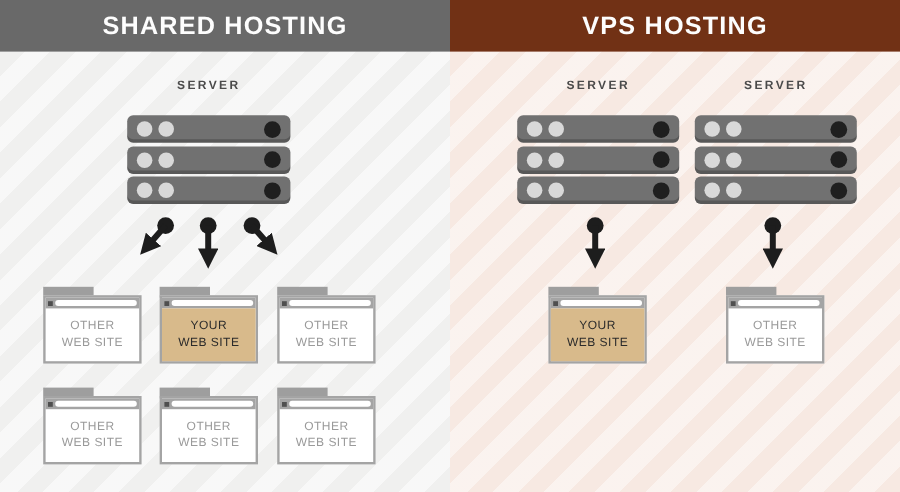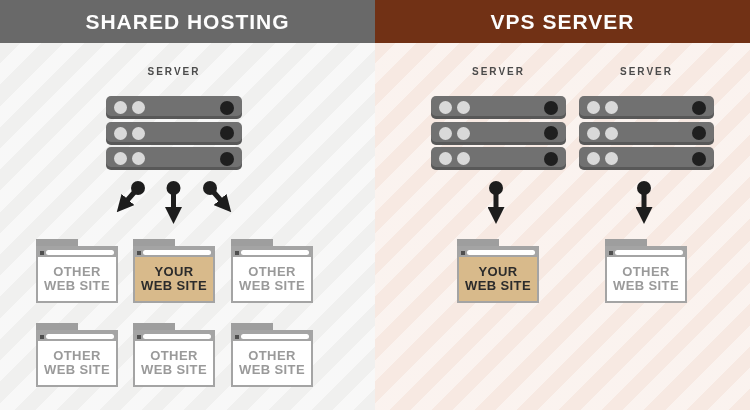--- a/index.html
+++ b/index.html
@@ -41,21 +41,21 @@
   .folder-tab{position:absolute;top:0;left:0;width:42px;height:9px;
     background:var(--folder-tab,#9e9e9e);}
   .folder-win{position:absolute;top:7px;left:0;right:0;bottom:0;
     border:2px solid var(--folder-border,#a4a4a4);background:#ffffff;}
   .folder-bar{height:9px;background:var(--folder-border,#a4a4a4);
     display:flex;align-items:center;padding:0 2px;box-sizing:border-box;}
   .folder-bar .sq{width:4px;height:4px;background:#4f4f4f;margin-right:2px;flex:0 0 auto;}
   .folder-bar .addr{flex:1;height:5px;background:#ffffff;border-radius:3px;}
   .folder-body{height:calc(100% - 9px);display:flex;flex-direction:column;
     align-items:center;justify-content:center;text-align:center;}
-  .folder-body .line{font-size:13px;font-weight:700;letter-spacing:.4px;line-height:14px;
+  .folder-body .line{font-size:10px;font-weight:400;letter-spacing:.4px;line-height:14px;
     color:var(--folder-text-other,#9a9a9a);}
   .folder-your .folder-body{background:var(--your-folder-fill,#d8ba8b);}
   .folder-your .folder-body .line{color:var(--folder-text-your,#2b2b2b);text-align:right;}
 </style>
 </head>
 <body>
 
 <svg class="defs-holder" aria-hidden="true">
   <defs>
     <marker id="ah" markerWidth="3.4" markerHeight="3.4" refX="1.2" refY="1.7" orient="auto">
@@ -186,21 +186,21 @@
         <div class="folder-body">
           <div class="line">OTHER</div>
           <div class="line">WEB SITE</div>
         </div>
       </div>
     </div>
   </section>
 
   <section class="panel panel-vps">
     <header class="panel-header">
-      <h1>VPS SERVER</h1>
+      <h1>VPS HOSTING</h1>
     </header>
 
     <div class="server-label" style="left:56px;top:66px;width:135px;">SERVER</div>
     <div class="server-label" style="left:204px;top:66px;width:135px;">SERVER</div>
 
     <div class="server-stack" style="left:56px;top:96px;width:135px;">
       <div class="server-bar">
         <span class="dot dot-light"></span>
         <span class="dot dot-light"></span>
         <span class="dot dot-dark"></span>

